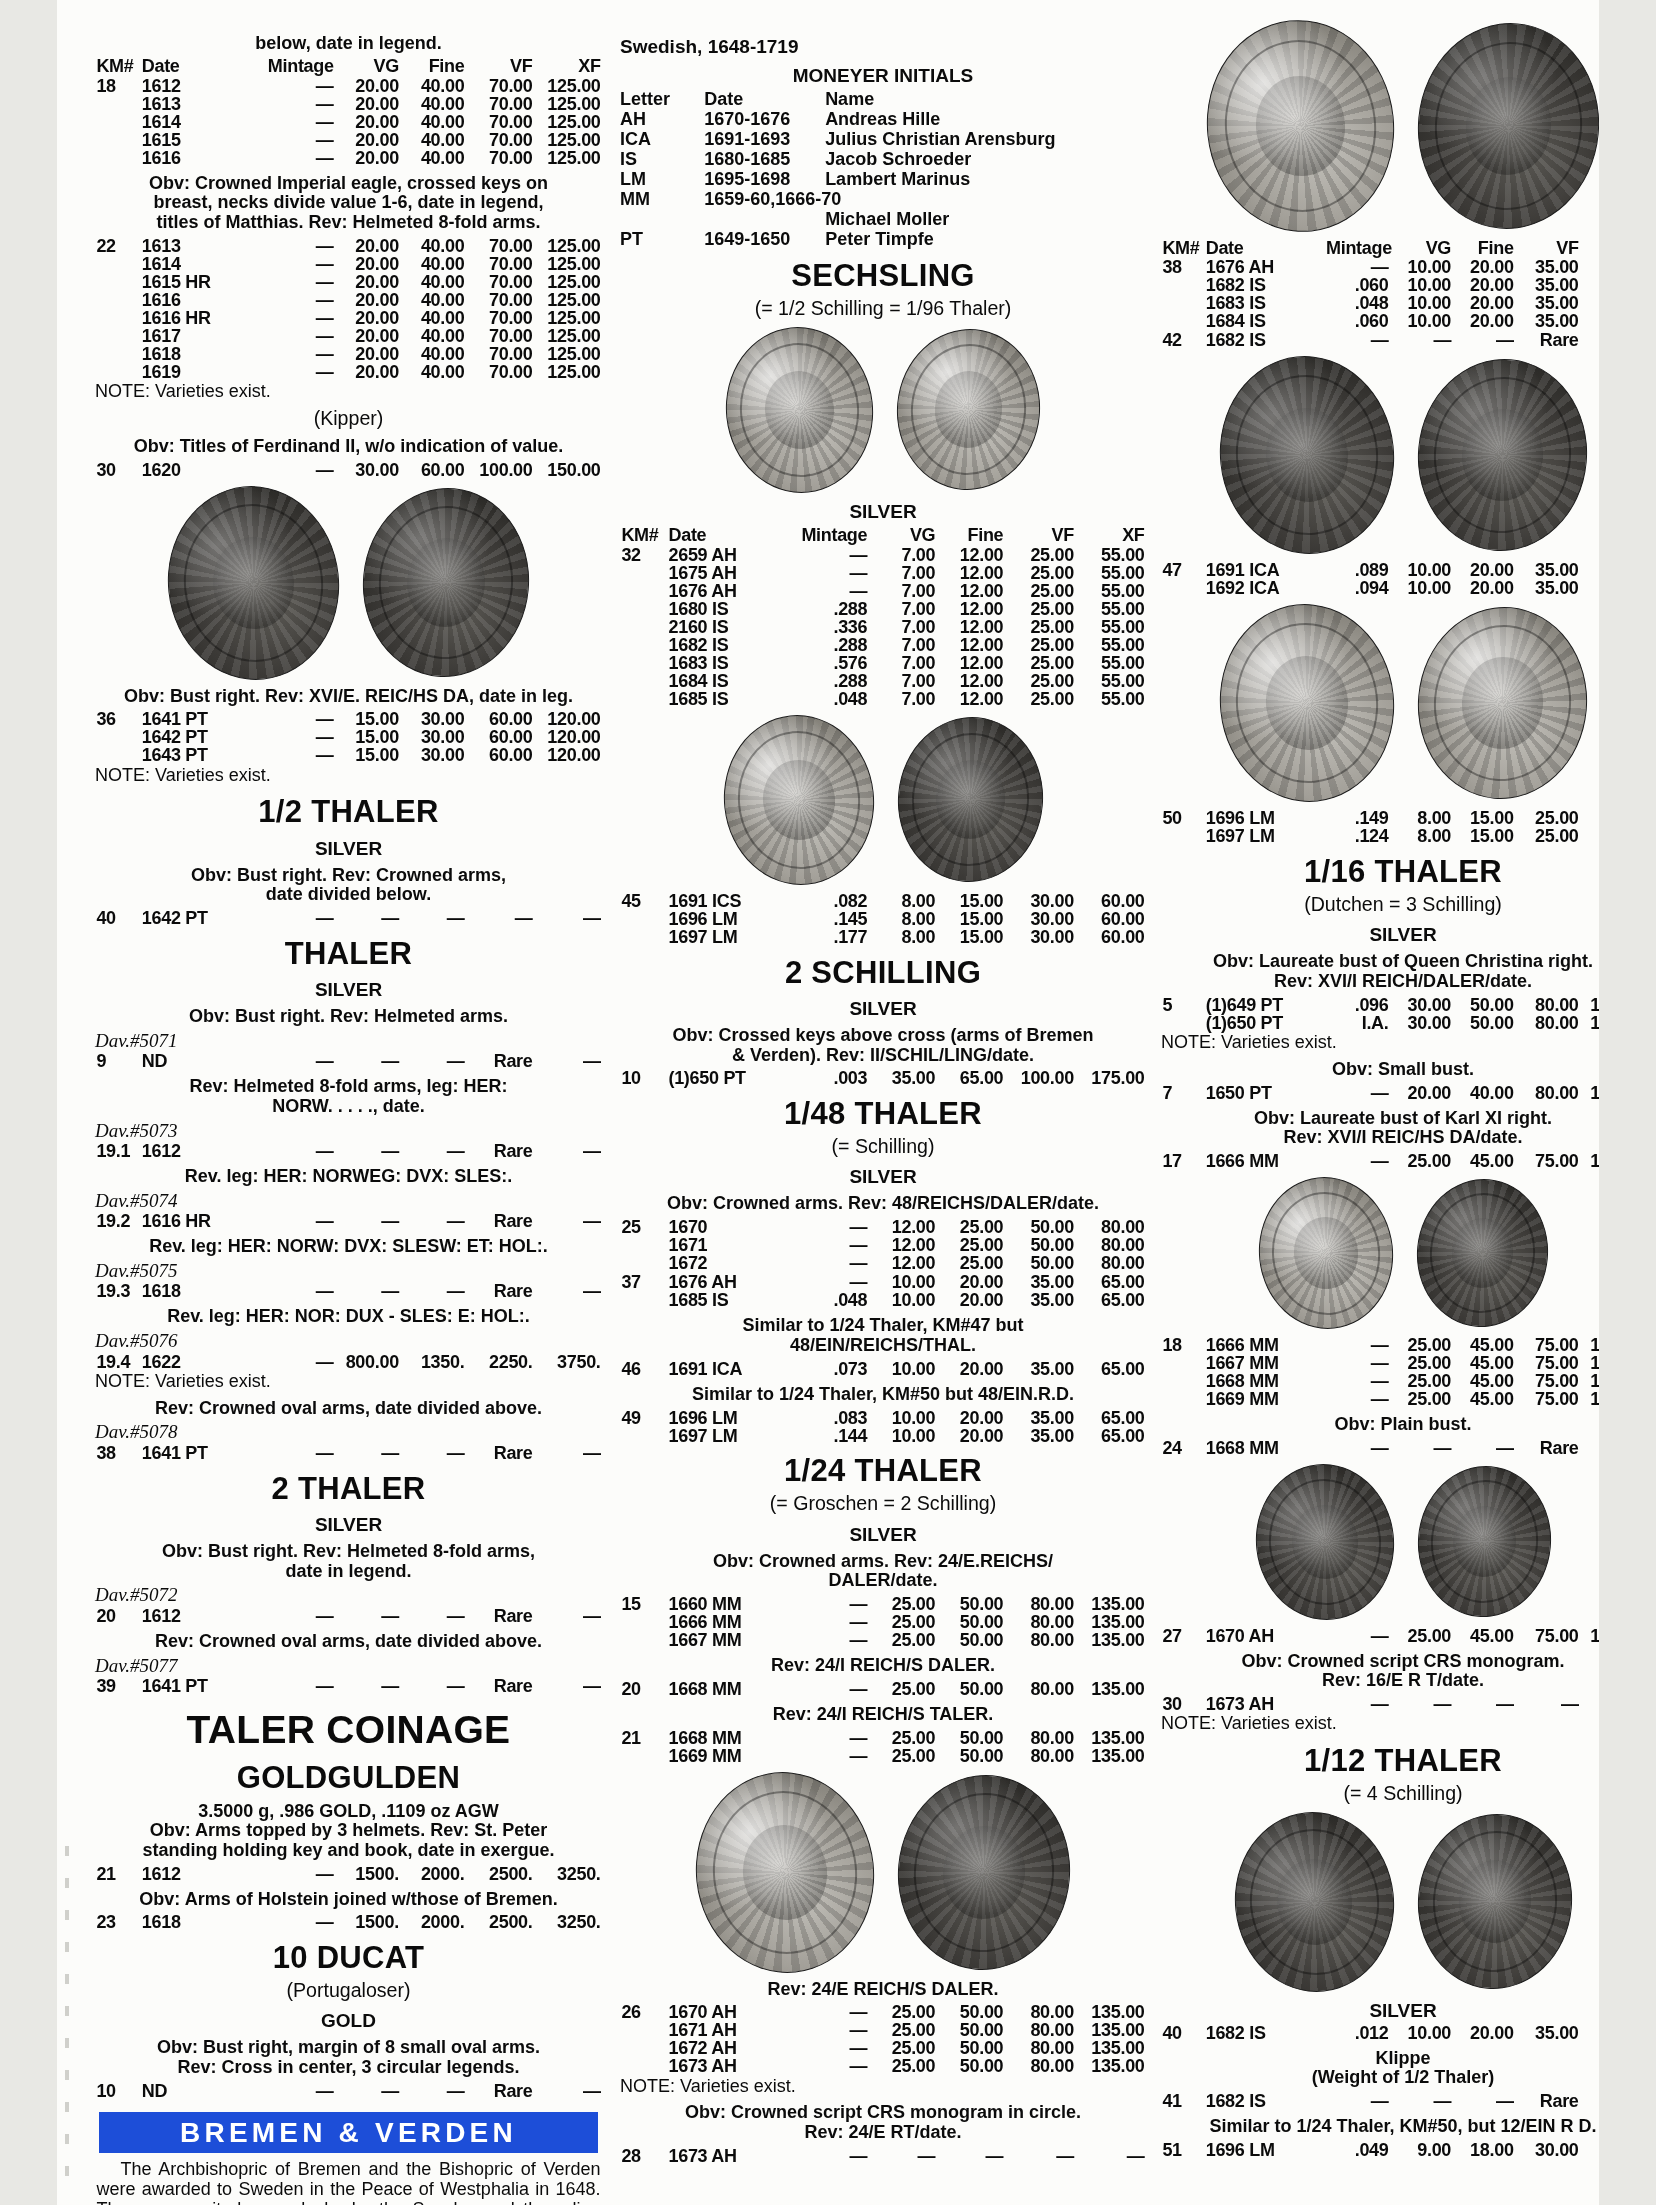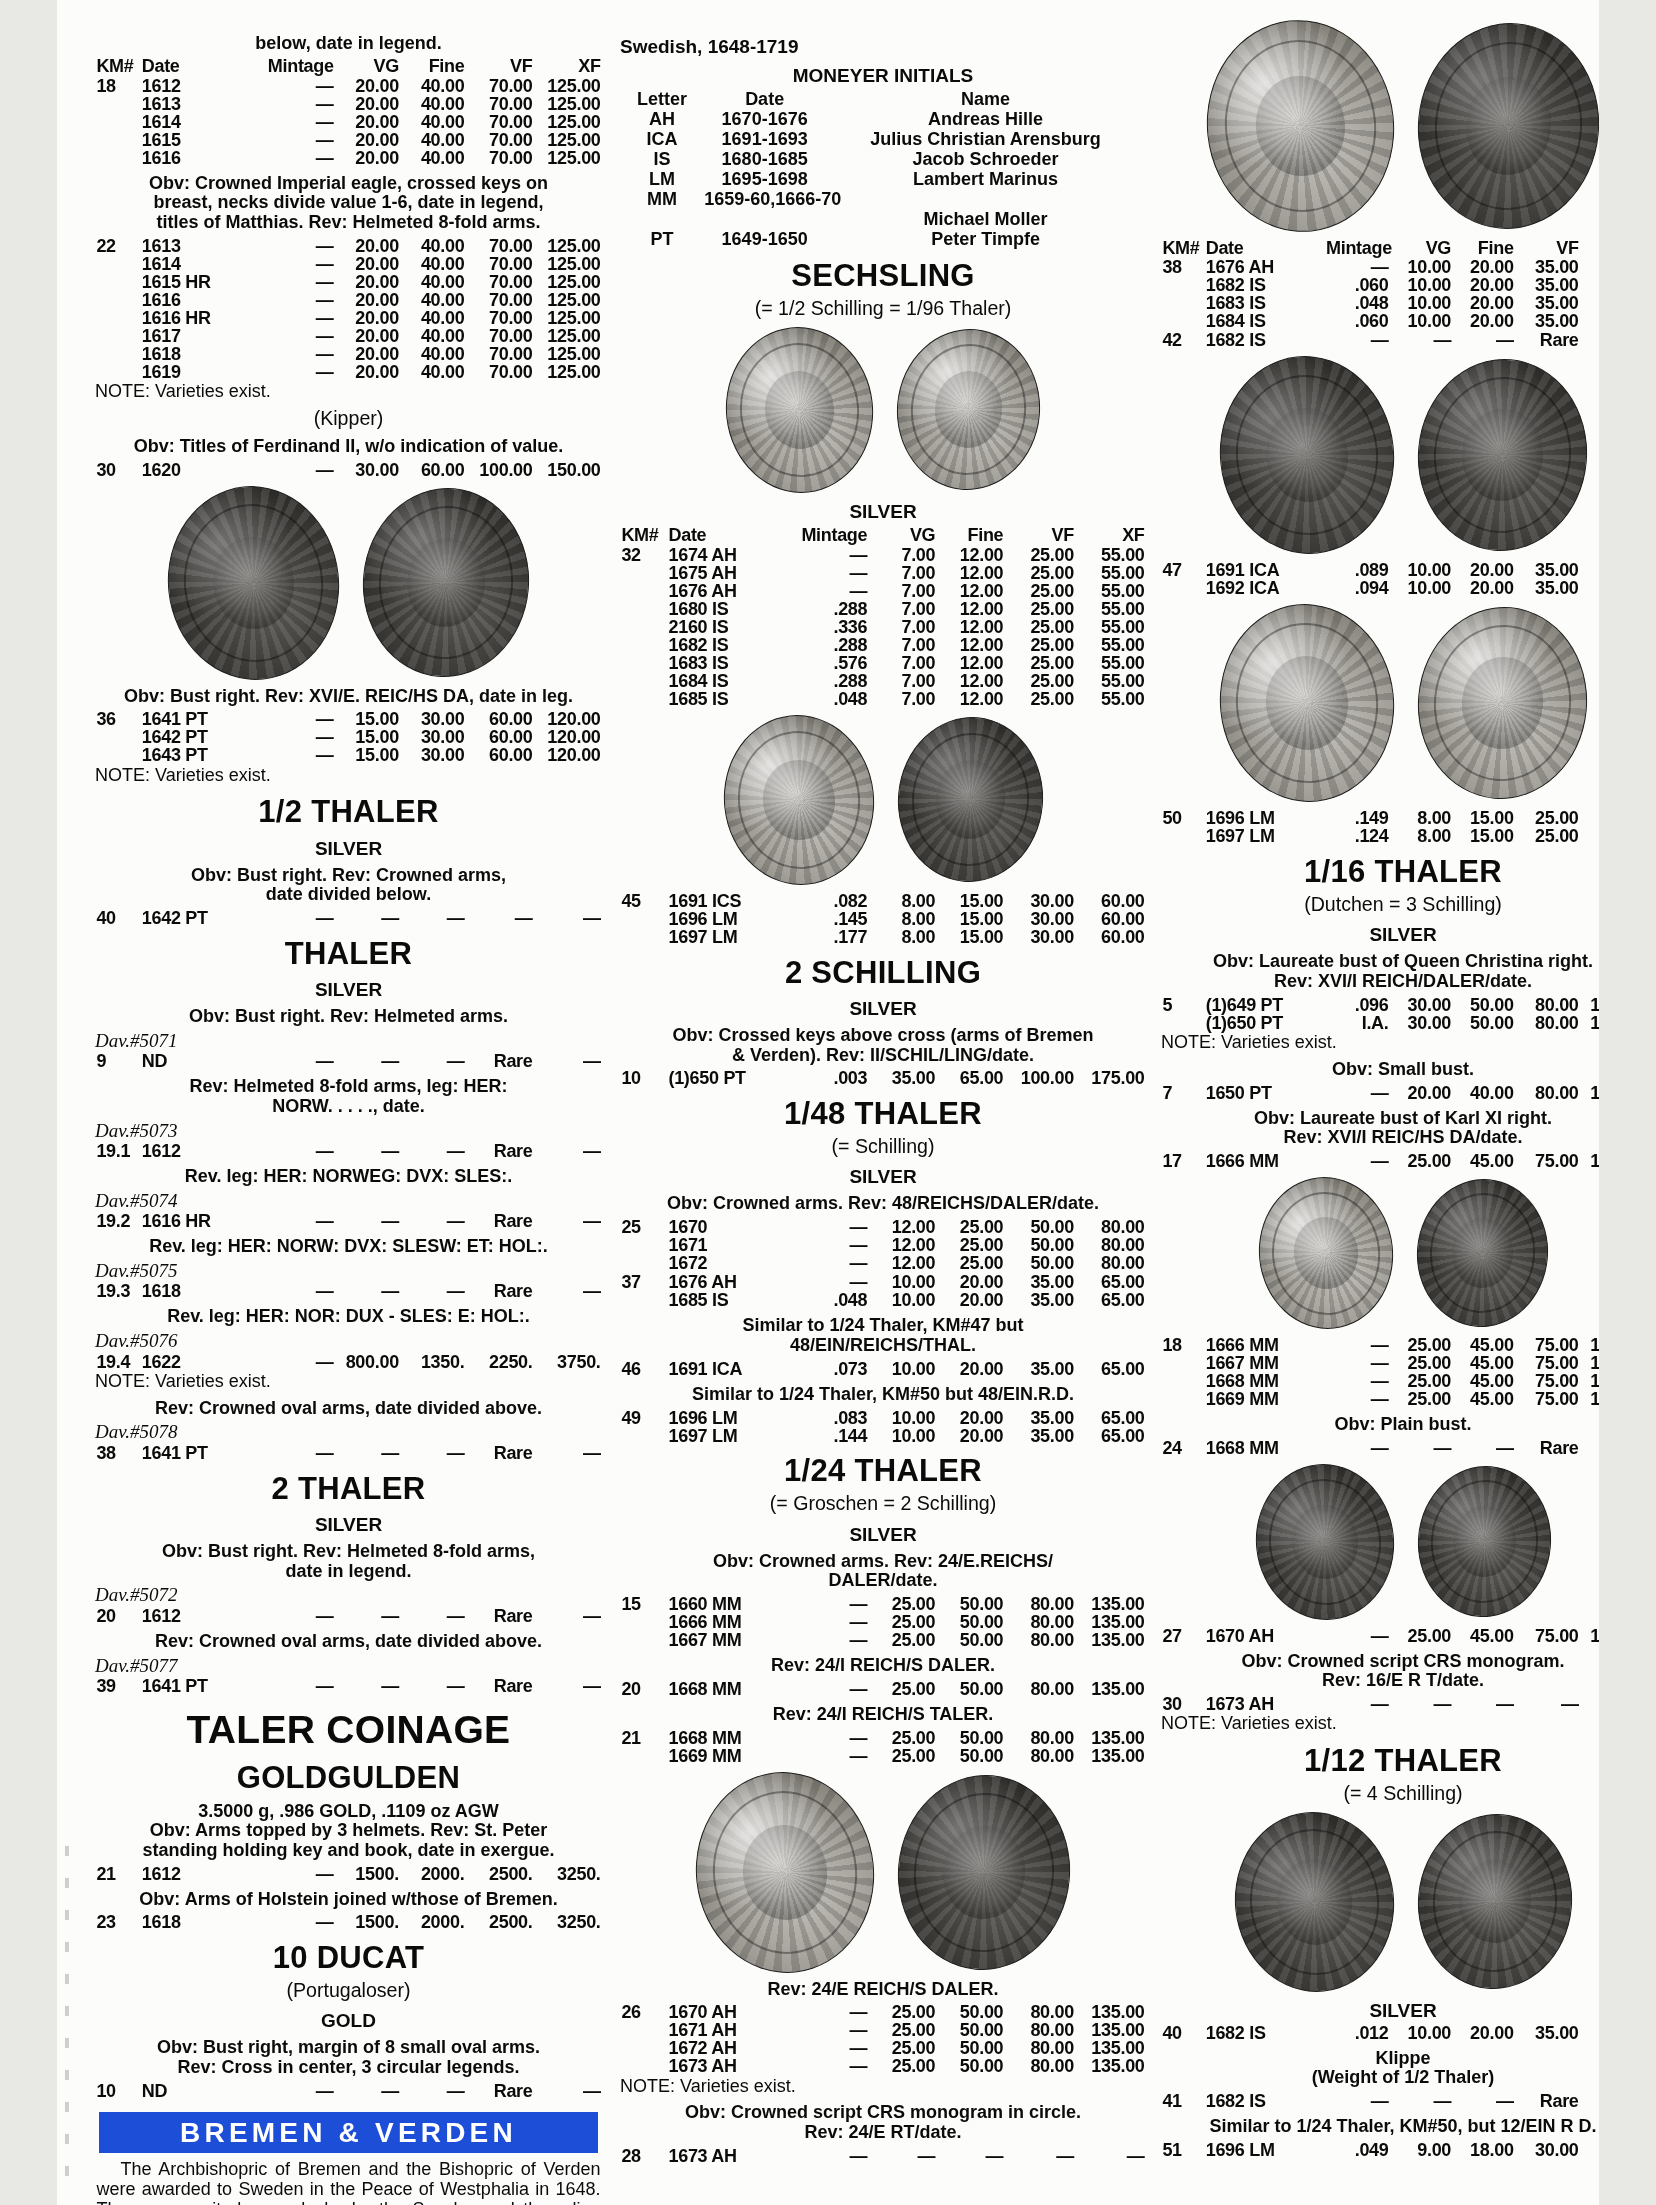--- a/index.html
+++ b/index.html
@@ -34,21 +34,21 @@
   .dav{font-family:"Liberation Serif", serif;font-style:italic;font-size:19px;line-height:20px;margin:4.2px 0 0;}
   .note{font-size:18px;line-height:19.6px;margin:1.4px 0 4.2px;}
   .note .notelabel{font-weight:normal;}
   .para{font-size:18px;line-height:20px;text-align:justify;margin:5.6px 1.4px 0;text-indent:24px;}
   .leftline{font-weight:bold;font-size:19px;line-height:21px;}
   .banner{
     background:#1d4ed8;color:#fff;text-align:center;font-weight:bold;
     font-size:28px;line-height:41px;letter-spacing:4.2px;margin:12.6px 4.2px 4.2px;
   }
   
-  .mtable{font-weight:bold;font-size:18px;line-height:20px;margin:1px 0 0;text-align:center;}
+  .mtable{font-weight:bold;font-size:18px;line-height:20px;margin:1px 0 0;}
   .mrow{display:grid;grid-template-columns:16% 23% 61%;}
   .mrow span{white-space:nowrap;}
 
   
   .coinrow{display:flex;justify-content:center;align-items:center;gap:24px;margin:7px 0;}
   .coin{border-radius:50%;border:1.4px solid #1c1c1c;position:relative;flex:0 0 auto;}
   .coin::before{
     content:"";position:absolute;inset:9%;border-radius:50%;
     border:2.1px solid rgba(0,0,0,0.35);
   }
@@ -541,21 +541,21 @@
         <span class="c1">Date</span>
         <span class="c2">Mintage</span>
         <span class="c3">VG</span>
         <span class="c4">Fine</span>
         <span class="c5">VF</span>
         <span class="c6">XF</span>
       </div>
       <div class="rowgroup">
         <div class="trow">
           <span class="c0">32</span>
-          <span class="c1">1674 AH</span>
+          <span class="c1">2659 AH</span>
           <span class="c2">—</span>
           <span class="c3">7.00</span>
           <span class="c4">12.00</span>
           <span class="c5">25.00</span>
           <span class="c6">55.00</span>
         </div>
         <div class="trow">
           <span class="c0"></span>
           <span class="c1">1675 AH</span>
           <span class="c2">—</span>

